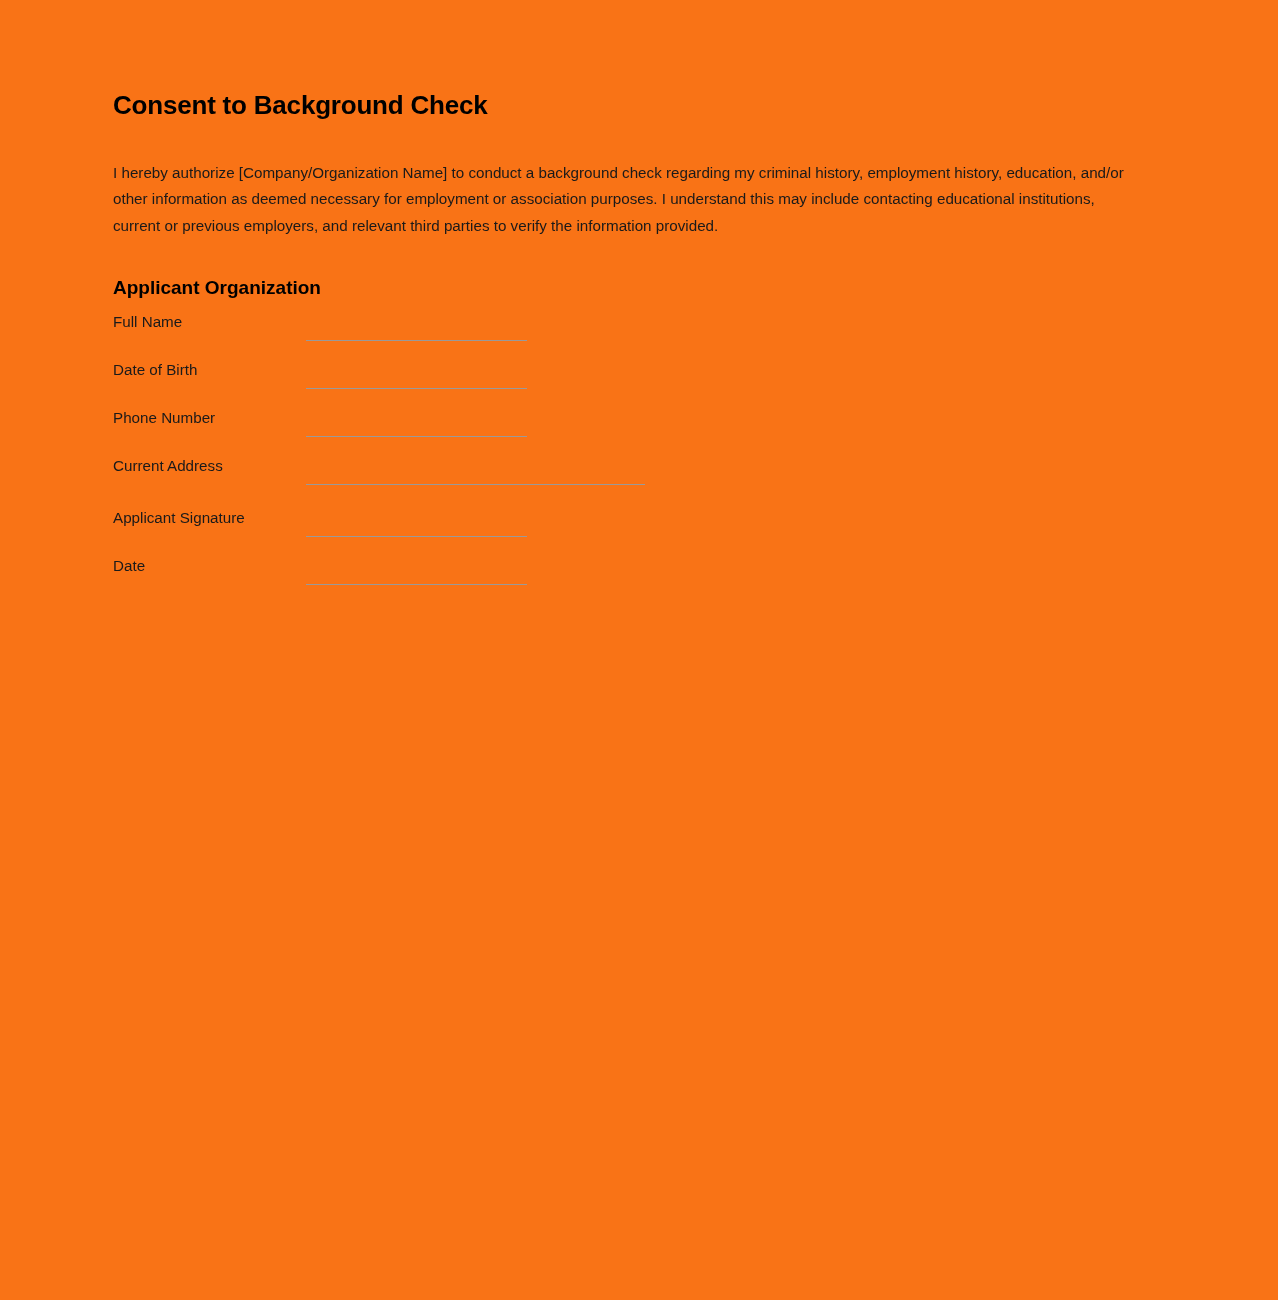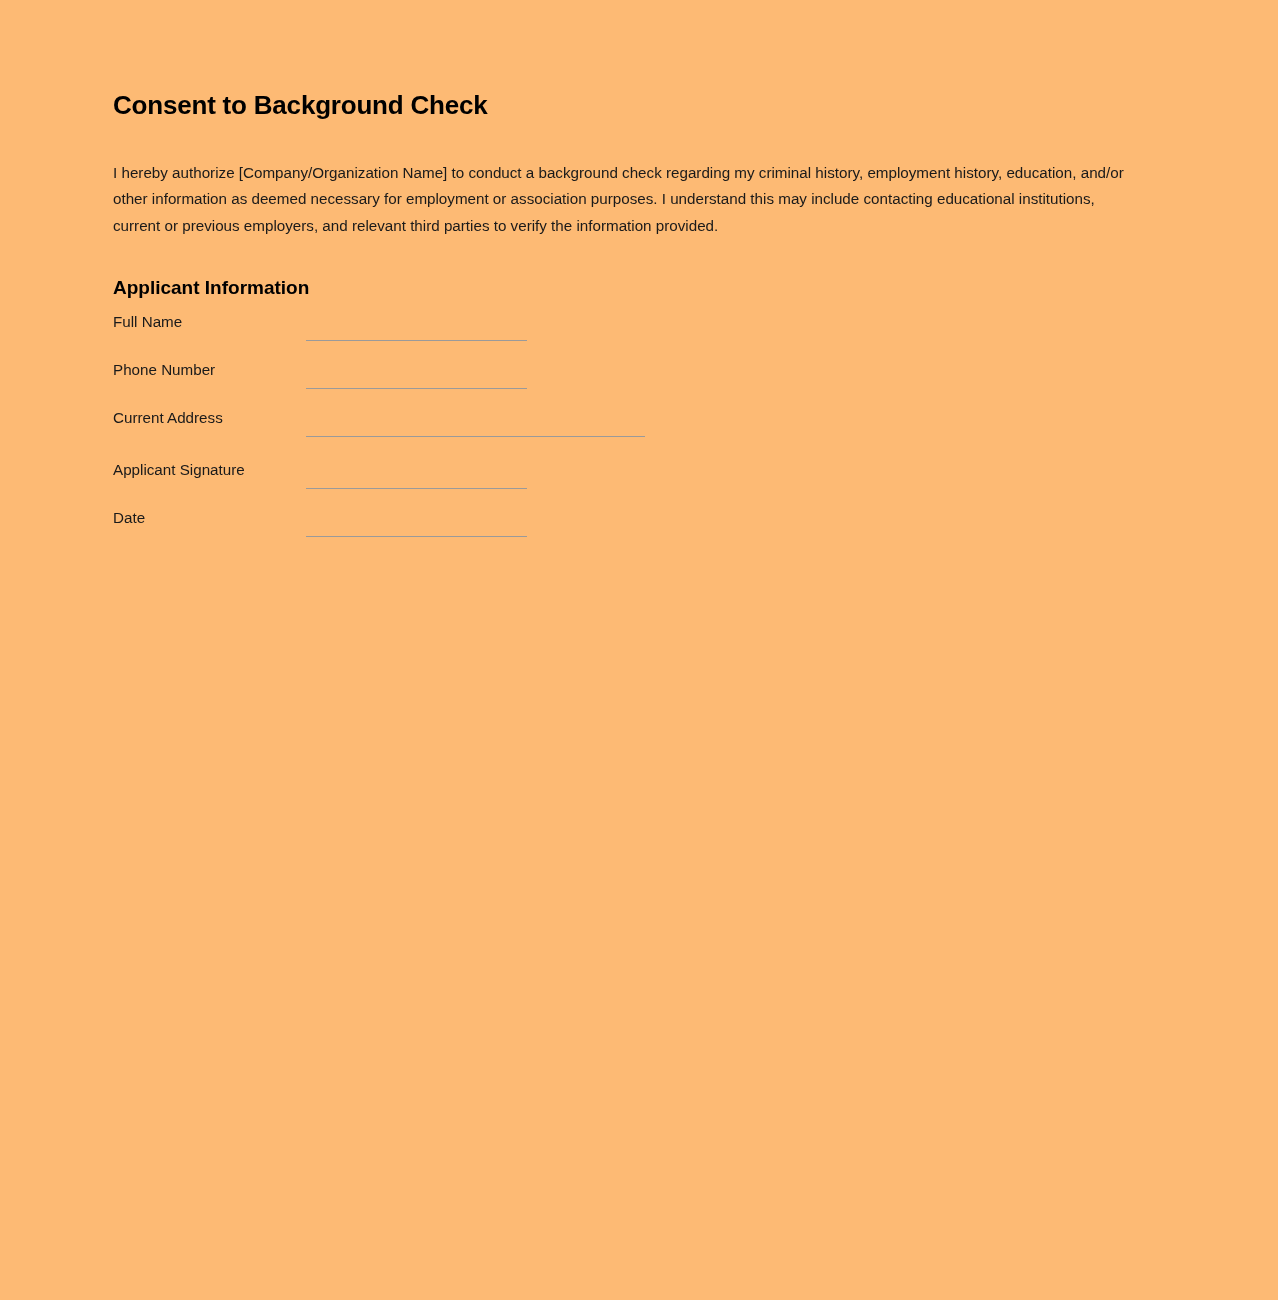--- a/index.html
+++ b/index.html
@@ -11,21 +11,21 @@
     width: 1278px;
     height: 1300px;
     font-family: "Liberation Sans", sans-serif;
     color: #000000;
     -webkit-font-smoothing: antialiased;
   }
   .page {
     position: relative;
     width: 1278px;
     height: 1300px;
-    background: #fdba74;
+    background: #f97316;
     box-sizing: border-box;
     padding: 0;
   }
   .content {
     position: absolute;
     left: 113px;
     top: 0;
     width: 1020px;
   }
   .doc-title {
@@ -96,29 +96,33 @@
 <body>
 
 <div class="page">
   <div class="content">
 
     <h1 class="doc-title">Consent to Background Check</h1>
 
     <p class="para para-1">I hereby authorize [Company/Organization Name] to conduct a background check regarding my criminal history, employment history, education, and/or other information as deemed necessary for employment or association purposes. I understand this may include contacting educational institutions, current or previous employers, and relevant third parties to verify the information provided.</p>
 
 
-    <h2 class="section-title">Applicant Information</h2>
+    <h2 class="section-title">Applicant Organization</h2>
 
     <div class="form">
 
       <div class="form-row">
         <span class="field-label">Full Name</span>
         <span class="field-line short"></span>
       </div>
 
+      <div class="form-row">
+        <span class="field-label">Date of Birth</span>
+        <span class="field-line short"></span>
+      </div>
 
       <div class="form-row">
         <span class="field-label">Phone Number</span>
         <span class="field-line short"></span>
       </div>
 
 
       <div class="form-row">
         <span class="field-label">Current Address</span>
         <span class="field-line long"></span>

